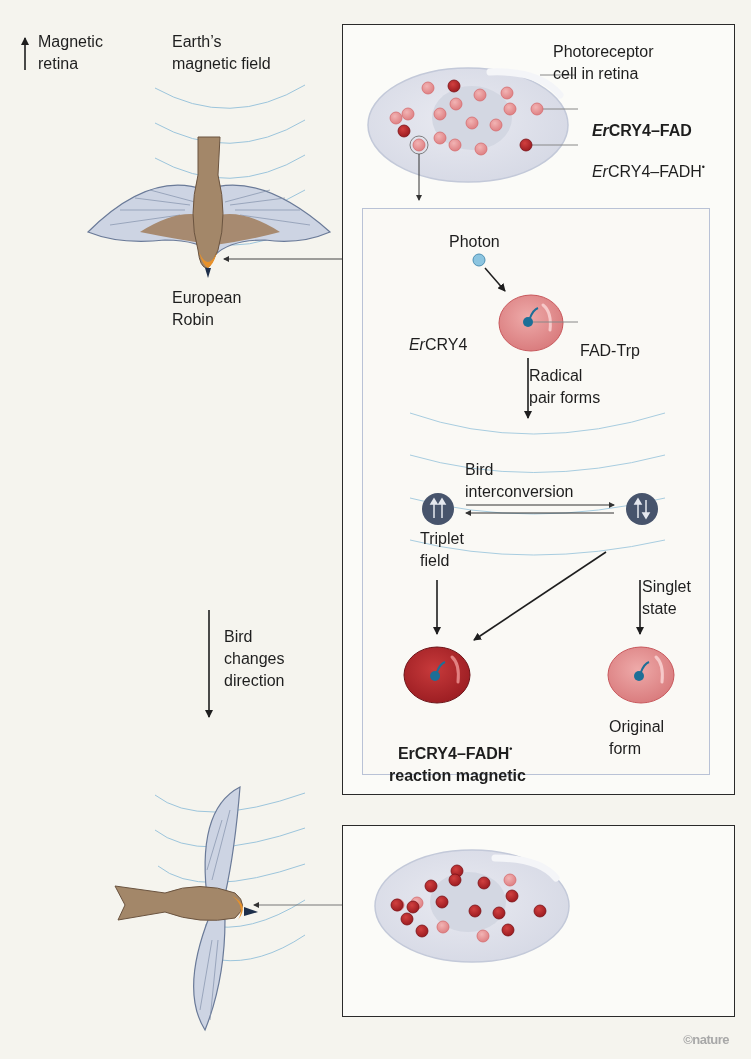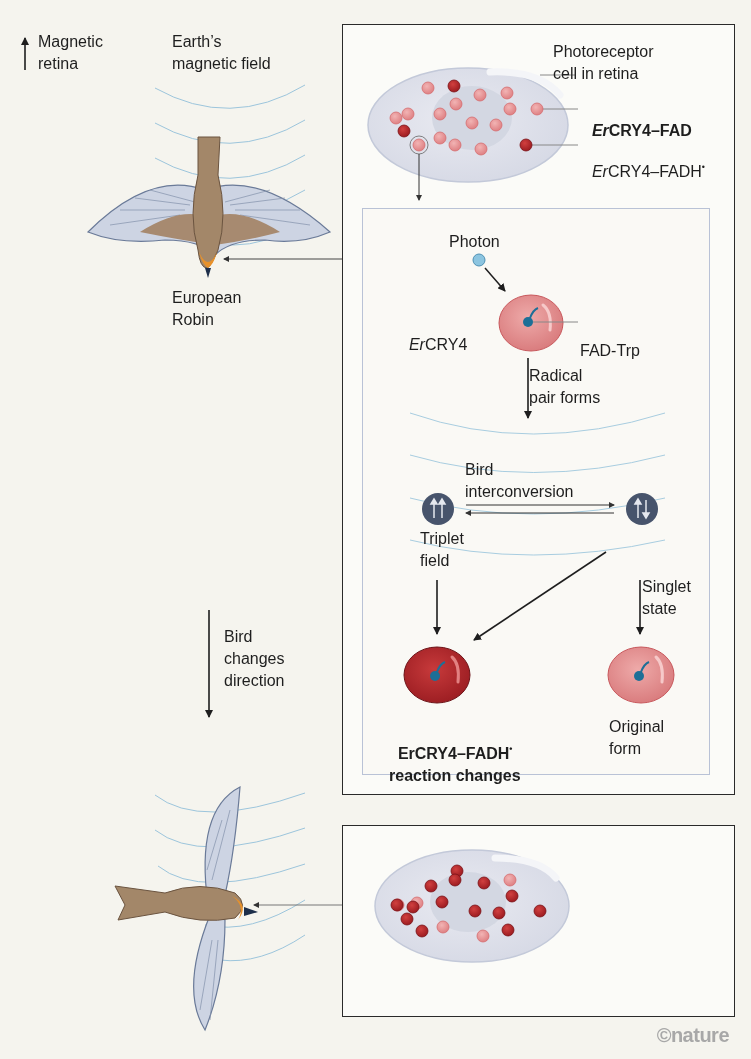--- a/index.html
+++ b/index.html
@@ -12,21 +12,21 @@
   .txt { position: absolute; font-size: 16px; line-height: 22px; white-space: pre; }
   .bold { font-weight: bold; }
   .box {
     position: absolute; background: #fbfbf8; border: 1.5px solid #2a2a2a; box-sizing: border-box;
   }
   .inner-box {
     position: absolute; border: 1.5px solid #b9c2d6; box-sizing: border-box; background: #faf9f5;
   }
   svg.layer { position: absolute; left: 0; top: 0; }
   .copyright {
-    position: absolute; right: 22px; bottom: 12px; font-size: 20px; font-weight: bold;
+    position: absolute; right: 22px; bottom: 12px; font-size: 13px; font-weight: bold;
     color: #a8a8a8; letter-spacing: -0.5px;
   }
   sup.rad { font-size: 9px; vertical-align: 7px; }
 </style>
 </head>
 <body>
 
 <svg class="layer" width="751" height="1059">
   <defs>
     <marker id="arr" markerWidth="8" markerHeight="8" refX="7" refY="4" orient="auto" markerUnits="userSpaceOnUse">
@@ -255,18 +255,18 @@
 <div class="txt" style="left:580px; top:308px;margin-top:32px;">FAD-Trp</div>
 <div class="txt" style="left:529px; top:365px;">Radical
 pair forms</div>
 <div class="txt" style="left:465px; top:459px;">Bird
 interconversion</div>
 <div class="txt" style="left:420px; top:528px;">Triplet
 field</div>
 <div class="txt" style="left:642px; top:528px;margin-top:48px;">Singlet
 state</div>
 <div class="txt bold" style="left:389px; top:716px;">
-  <span>ErCRY4–FADH</span><sup class="rad">•</sup><br><span>reaction changes</span>
+  <span>ErCRY4–FADH</span><sup class="rad">•</sup><br><span>reaction magnetic</span>
 </div>
 <div class="txt" style="left:609px; top:716px;">Original
 form</div>
 
 <div class="copyright">©nature</div>
 
 </body></html>

